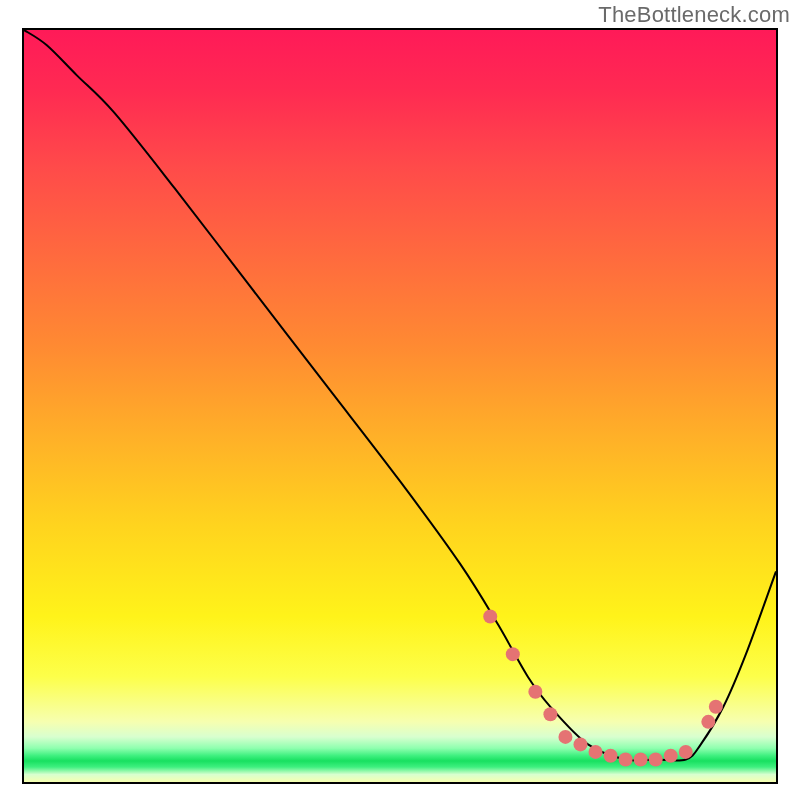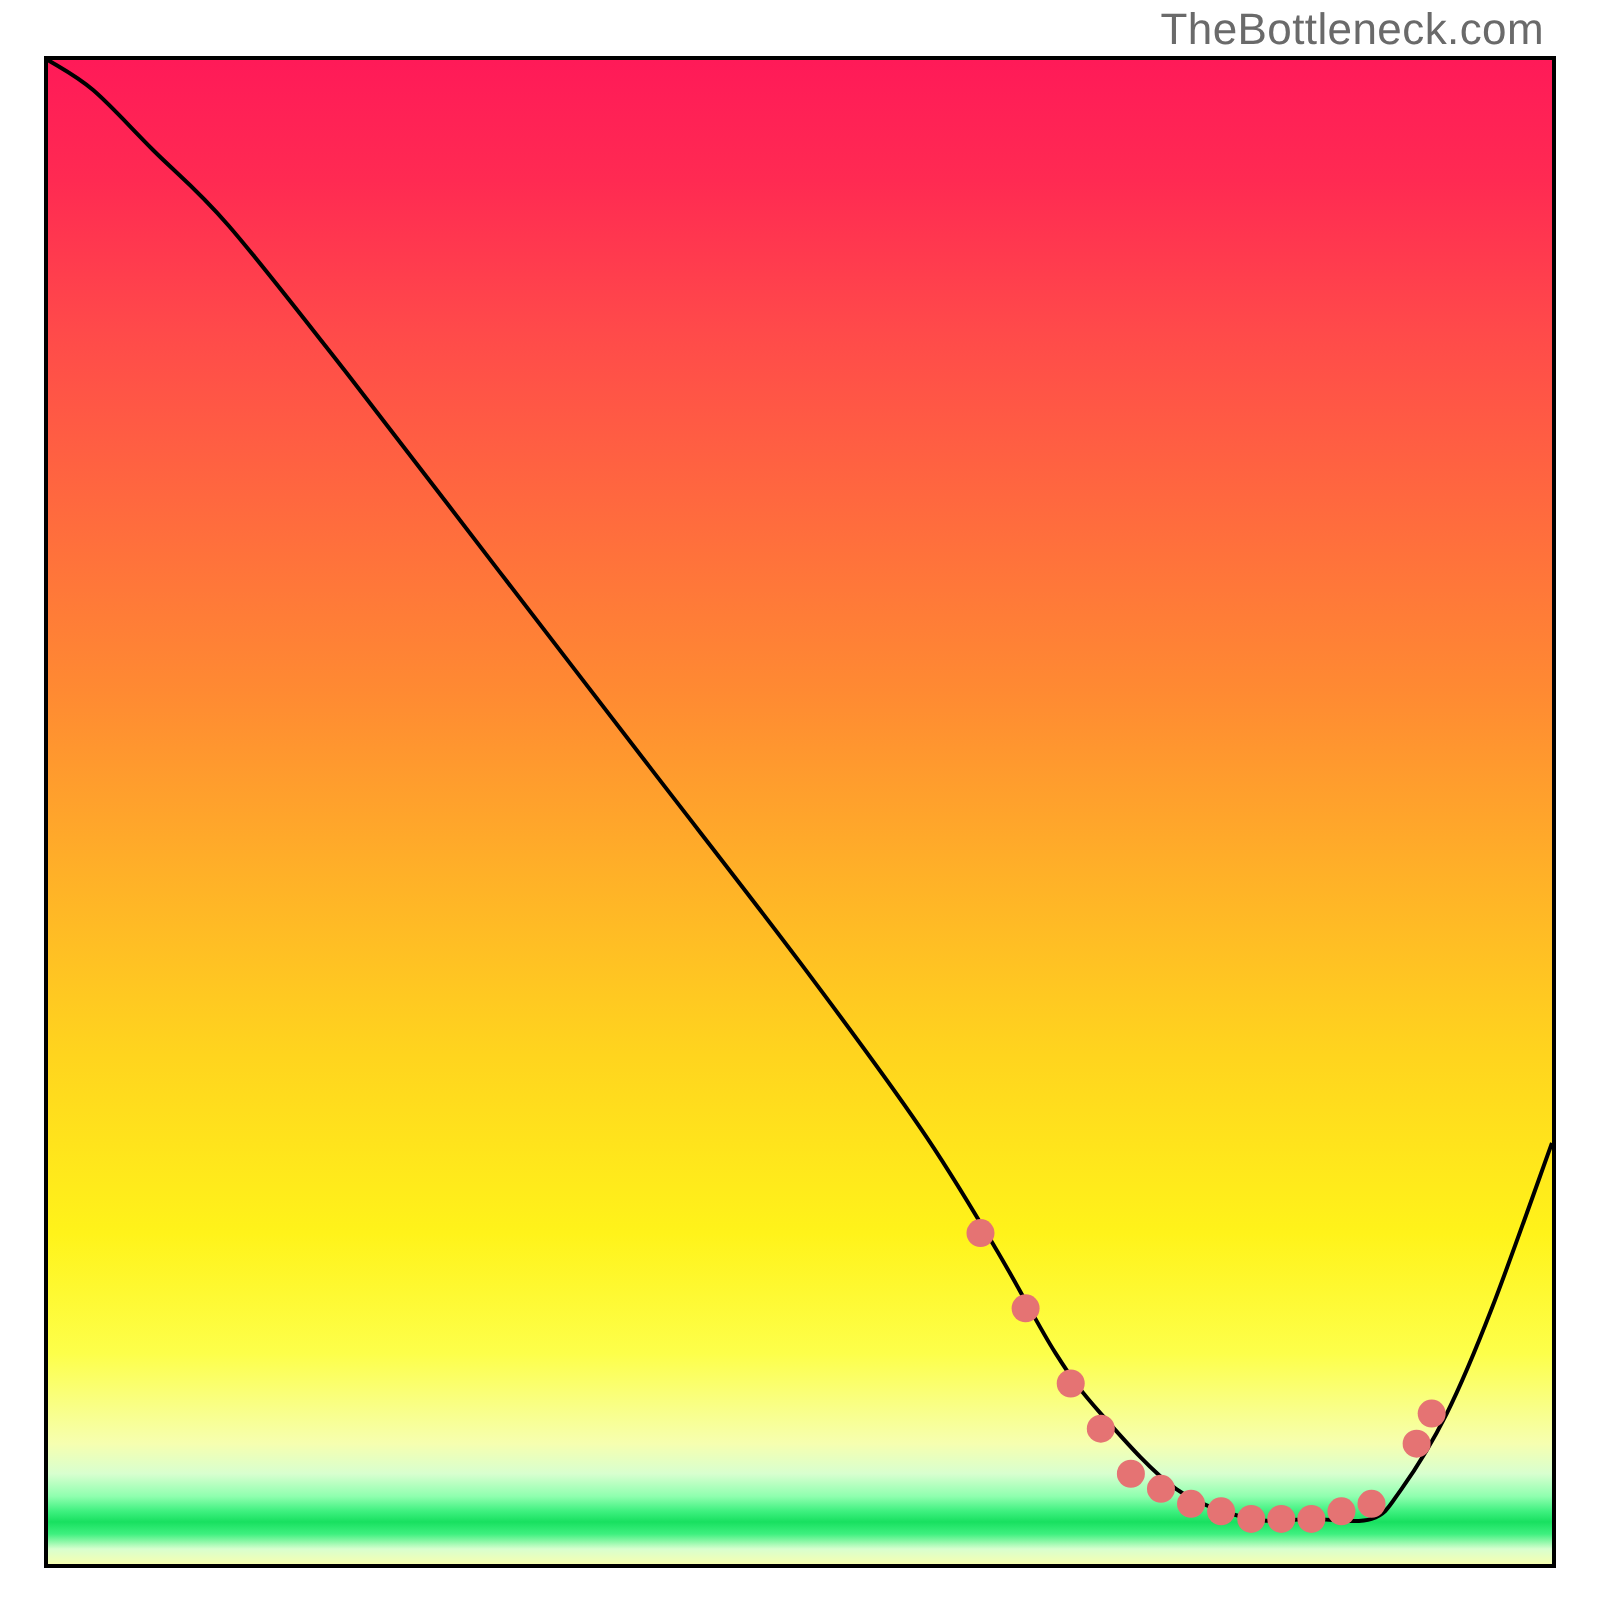--- a/index.html
+++ b/index.html
@@ -12,21 +12,21 @@
     overflow: hidden;
   }
   .stage {
     position: relative;
     width: 800px;
     height: 800px;
   }
   .watermark {
     position: absolute;
     top: 2px;
-    right: 28px;
+    right: 10px;
     font-size: 22px;
     color: #6a6a6a;
     font-weight: 400;
     letter-spacing: 0.2px;
     z-index: 5;
   }
   .plot-frame {
     position: absolute;
     left: 22px;
     top: 28px;

